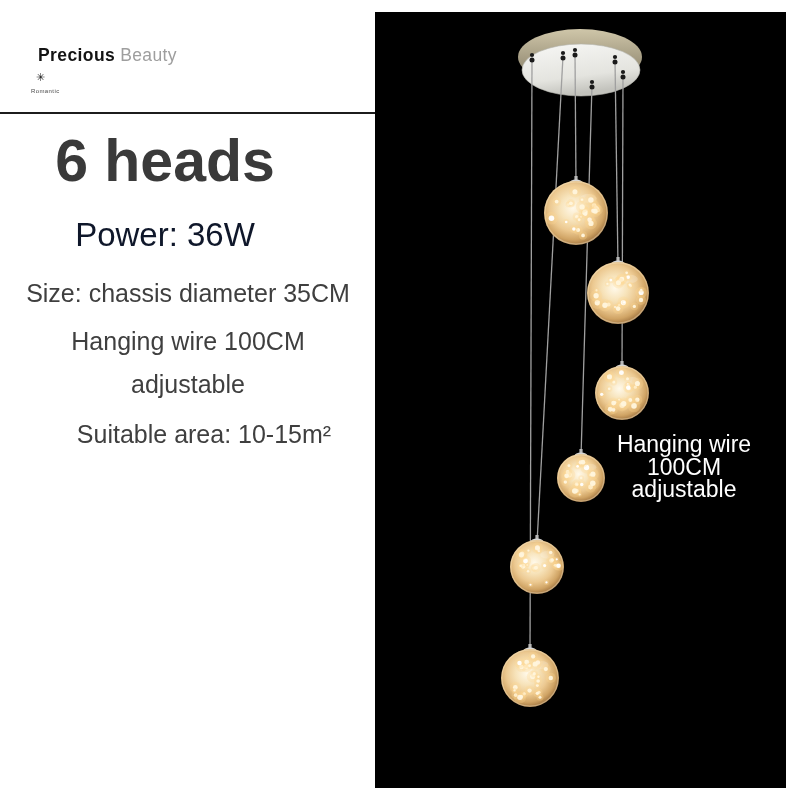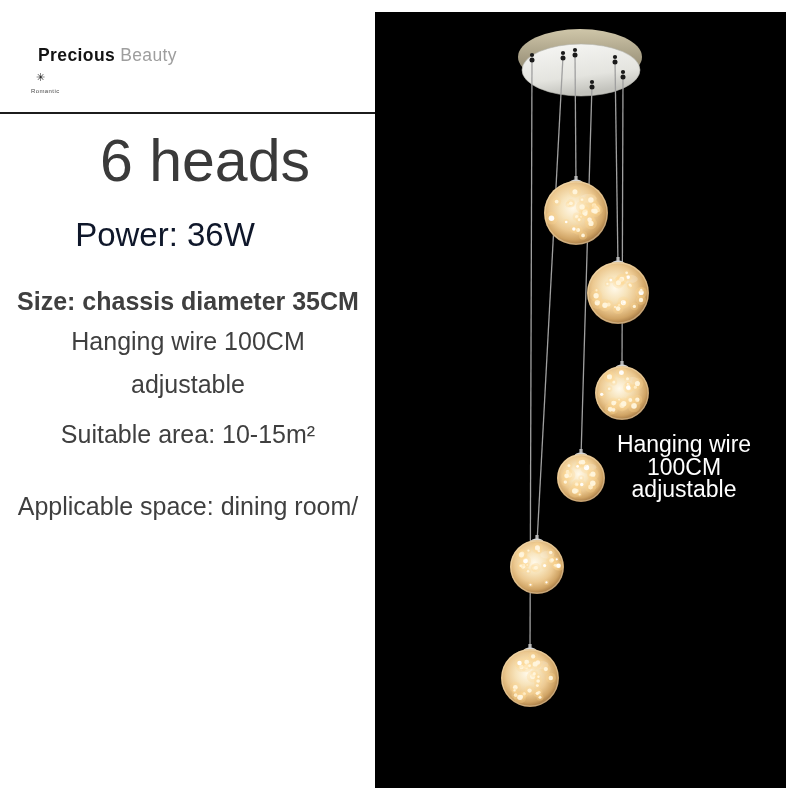--- a/index.html
+++ b/index.html
@@ -9,28 +9,28 @@
   
   .info-panel{position:absolute;left:0;top:0;width:376px;height:800px;background:#ffffff;}
   .brand-logo{position:absolute;left:38px;top:45px;font-size:17.5px;letter-spacing:.4px;white-space:nowrap;}
   .brand-bold{font-weight:700;color:#141414;}
   .brand-light{font-weight:400;color:#9e9e9e;margin-left:5px;}
   .brand-icon{position:absolute;left:36px;top:71px;font-size:11px;color:#222;}
   .brand-tagline{position:absolute;left:31px;top:88px;font-size:6px;color:#4a4a4a;letter-spacing:.4px;}
   .divider{position:absolute;left:0;top:112px;width:376px;height:2px;background:#1c1c1c;}
 
   .headline{position:absolute;left:0;top:129px;width:330px;margin:0;text-align:center;
-            font-size:59px;font-weight:400;color:#3a3a3a;line-height:1.1;padding-left:40px;}
+            font-size:59px;font-weight:700;color:#3a3a3a;line-height:1.1;}
   .power{position:absolute;left:0;top:216px;width:330px;text-align:center;
          font-size:33px;color:#0f172a;}
   .spec-line{position:absolute;left:0;width:376px;text-align:center;font-size:25px;color:#3f3f3f;line-height:1.1;}
-  .spec-0{top:288px;font-weight:bold;}
+  .spec-0{top:280px;}
   .spec-1{top:328px;}
   .spec-2{top:371px;}
-  .spec-3{top:421px;}
+  .spec-3{top:421px;padding-left:16px;}
   .space-1{top:493px;}
   .space-2{top:540px;}
 
   
   .photo-panel{position:absolute;left:375px;top:12px;width:411px;height:776px;background:#000;}
   .photo-panel svg{position:absolute;left:0;top:0;}
   .overlay-line{position:absolute;right:2px;width:200px;text-align:center;color:#ffffff;
                 font-size:23px;line-height:1;}
   .overlay-1{top:421px;}
   .overlay-2{top:466px;}
@@ -48,21 +48,20 @@
     <div class="brand-tagline">Romantic</div>
     <div class="divider"></div>
 
     <h1 class="headline">6 heads</h1>
     <div class="power">Power: 36W</div>
 
     <div class="spec-line spec-0">Size: chassis diameter 35CM</div>
     <div class="spec-line spec-1">Hanging wire 100CM</div>
     <div class="spec-line spec-2">adjustable</div>
     <div class="spec-line spec-3">Suitable area: 10-15m²</div>
-    <div class="spec-line space-1">Applicable space: dining room/</div>
   </div>
 
   <div class="photo-panel">
     <svg id="lamp" width="411" height="776" viewBox="0 0 411 776">
         <defs>
           <linearGradient id="rimGrad" x1="0" y1="0" x2="0" y2="1">
             <stop offset="0%" stop-color="#cfc6a9"></stop>
             <stop offset="100%" stop-color="#7e7660"></stop>
           </linearGradient>
           <linearGradient id="faceGrad" x1="0" y1="0" x2="0.3" y2="1">

